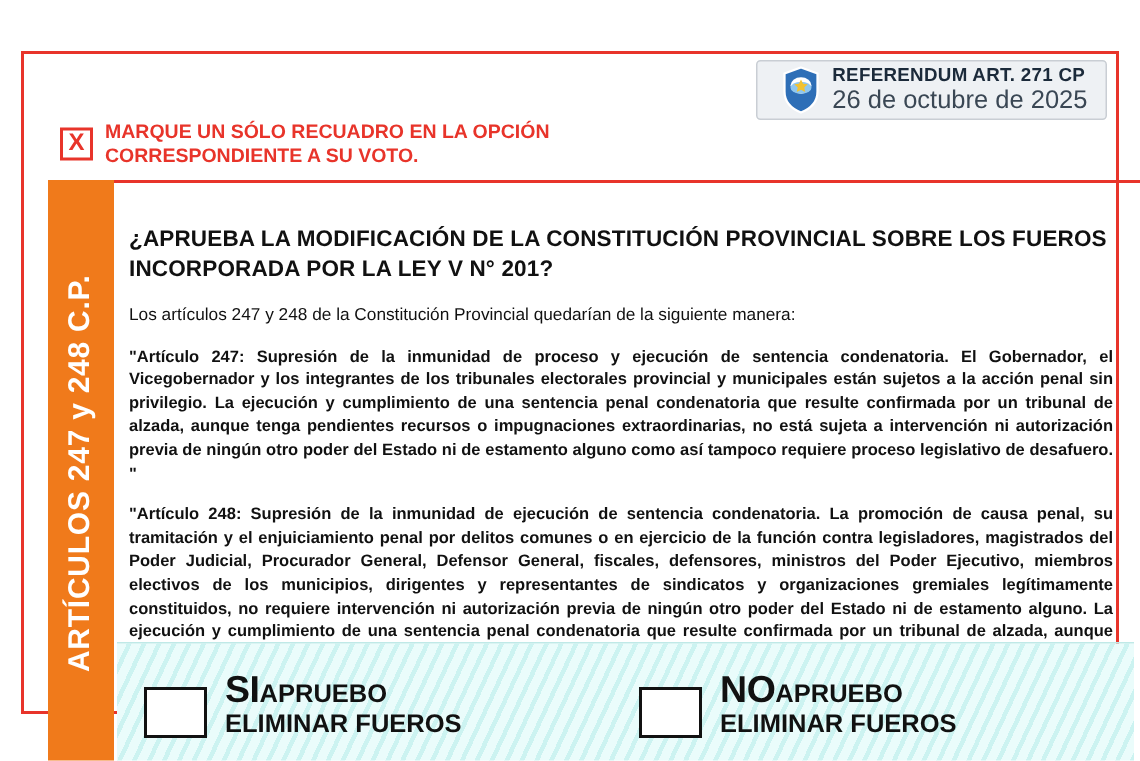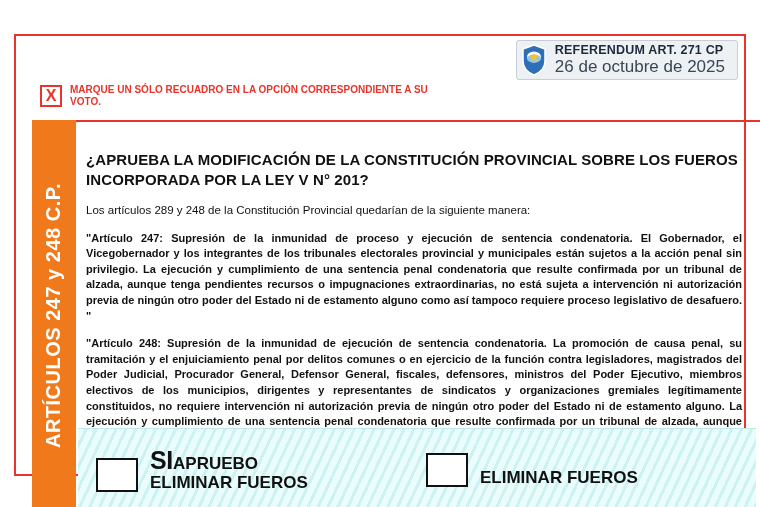--- a/index.html
+++ b/index.html
@@ -65,36 +65,36 @@
     box-sizing:border-box;
     color:#e8342a;
     font-weight:bold;
     font-size:16px;
     line-height:18px;
     text-align:center;
     flex:0 0 auto;
   }
   .header-instr{
     color:#e8342a;
-    font-size:10px;
+    font-size:13px;
     font-weight:bold;
     line-height:1.25;
     text-transform:uppercase;
   }
   .header-right{
     position:absolute;
     right:6px;top:4px;
     height:40px;
     background:#eef1f4;
     border:1px solid #c9ced4;
     border-radius:3px;
     display:flex;
     align-items:center;
     gap:8px;
-    padding:2px 12px 2px 4px;
+    padding:2px 12px 2px 16px;
     box-sizing:border-box;
   }
   .crest{
     width:26px;height:32px;
     position:relative;
     flex:0 0 auto;
   }
   .crest svg{display:block;}
   .ref-text{
     line-height:1.15;
@@ -227,40 +227,43 @@
     </div>
 
     <div class="hr-red"></div>
 
     <div class="side-strip">
       <div class="vtext">ARTÍCULOS 247 y 248 C.P.</div>
     </div>
 
     <div class="content">
       <div class="question">¿APRUEBA LA MODIFICACIÓN DE LA CONSTITUCIÓN PROVINCIAL SOBRE LOS FUEROS INCORPORADA POR LA LEY V N° 201?</div>
-      <div class="lead">Los artículos 289 y 248 de la Constitución Provincial quedarían de la siguiente manera:</div>
+      <div class="lead">Los artículos 247 y 248 de la Constitución Provincial quedarían de la siguiente manera:</div>
       <div class="para">"Artículo 247: Supresión de la inmunidad de proceso y ejecución de sentencia condenatoria. El Gobernador, el Vicegobernador y los integrantes de los tribunales electorales provincial y municipales están sujetos a la acción penal sin privilegio. La ejecución y cumplimiento de una sentencia penal condenatoria que resulte confirmada por un tribunal de alzada, aunque tenga pendientes recursos o impugnaciones extraordinarias, no está sujeta a intervención ni autorización previa de ningún otro poder del Estado ni de estamento alguno como así tampoco requiere proceso legislativo de desafuero. "</div>
       <div class="para">"Artículo 248: Supresión de la inmunidad de ejecución de sentencia condenatoria. La promoción de causa penal, su tramitación y el enjuiciamiento penal por delitos comunes o en ejercicio de la función contra legisladores, magistrados del Poder Judicial, Procurador General, Defensor General, fiscales, defensores, ministros del Poder Ejecutivo, miembros electivos de los municipios, dirigentes y representantes de sindicatos y organizaciones gremiales legítimamente constituidos, no requiere intervención ni autorización previa de ningún otro poder del Estado ni de estamento alguno. La ejecución y cumplimiento de una sentencia penal condenatoria que resulte confirmada por un tribunal de alzada, aunque tenga pendientes recursos o impugnaciones extraordinarias, no requiere proceso legislativo o judicial de desafuero, ni ante el Tribunal de Enjuiciamiento o del Cuerpo Deliberativo municipal, según el caso. "</div>
     </div>
 
     <div class="vote-area">
 
       <div class="vote-option">
         <div class="check-box"></div>
         <div class="opt-text">
           <div class="opt-line1">
             <span>SI</span><span class="small">APRUEBO</span>
           </div>
           <div class="opt-line2">ELIMINAR FUEROS</div>
         </div>
       </div>
 
       <div class="vote-option">
         <div class="check-box"></div>
         <div class="opt-text">
+          <div class="opt-line1">
+            <span>NO</span><span class="small">APRUEBO</span>
+          </div>
           <div class="opt-line2">ELIMINAR FUEROS</div>
         </div>
       </div>
 
     </div>
 
   </div>
 </div>
 
 </body></html>

